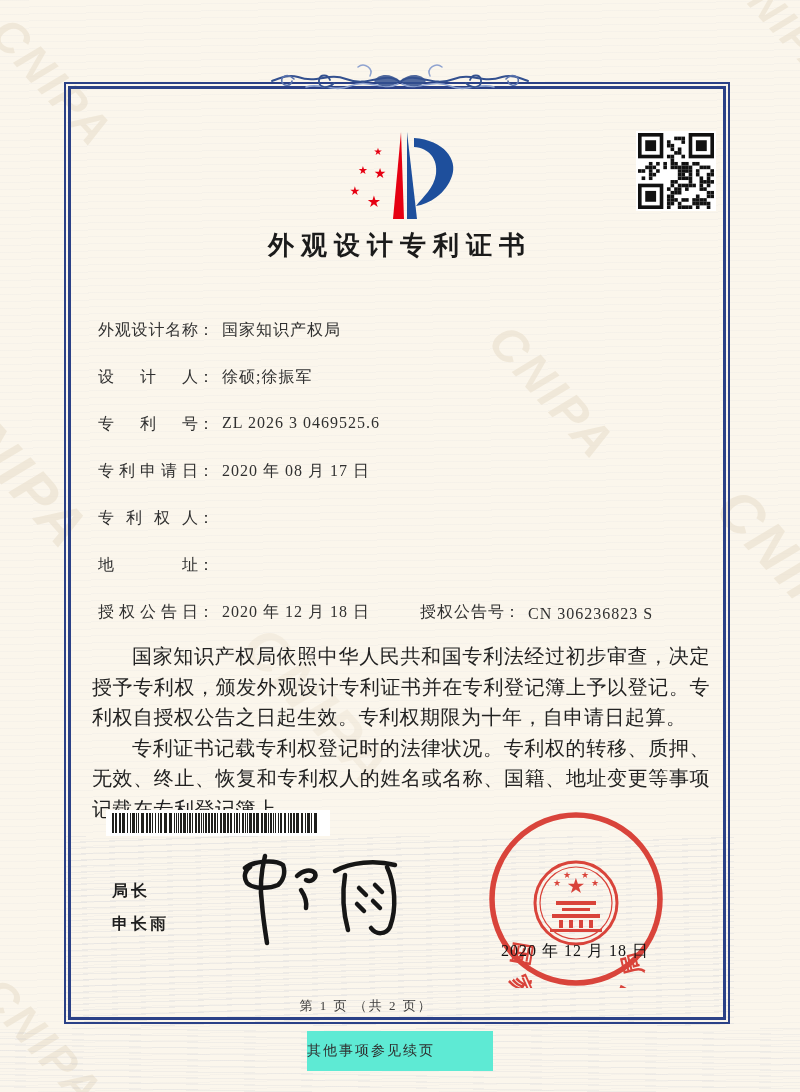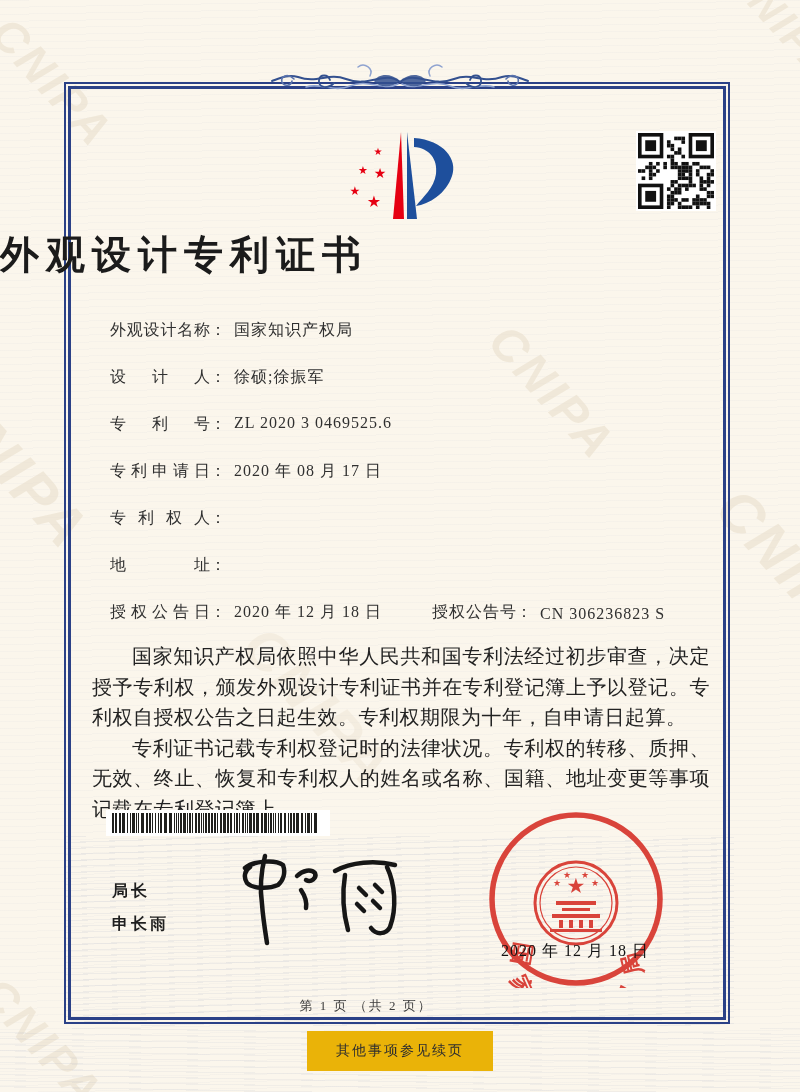--- a/index.html
+++ b/index.html
@@ -17,44 +17,44 @@
       color:#ebe1cf;letter-spacing:3px;opacity:.65;white-space:nowrap;pointer-events:none;
       transform:translate(-50%,-50%) rotate(48deg);}
   
   .frame{position:absolute;left:64px;top:82px;width:666px;height:942px;
          border:2px solid #2b4187;box-sizing:border-box;}
   .frame-inner{position:absolute;inset:2px;border:3px solid #2b4187;}
   .flourish{position:absolute;left:270px;top:52px;width:260px;height:58px;}
   .cert-no{position:absolute;left:98px;top:129px;font-size:17px;letter-spacing:3px;color:#2b2b2b;}
   .logo{position:absolute;left:330px;top:118px;width:140px;height:108px;}
   .qr{position:absolute;left:636px;top:131px;width:76px;height:76px;background:#fff;padding:2px;}
-  .title{position:absolute;left:0;top:228px;width:800px;text-align:left;
-         font-size:39px;font-weight:bold;letter-spacing:7px;color:#1b1b1b;}
+  .title{position:absolute;left:0;top:228px;width:800px;text-align:center;
+         font-size:26px;font-weight:bold;letter-spacing:7px;color:#1b1b1b;}
   .fields{position:absolute;left:98px;top:320px;width:620px;font-size:16px;color:#303030;}
-  .field-row{position:relative;height:47px;display:flex;align-items:flex-start;margin-left:12px;}
+  .field-row{position:relative;height:47px;display:flex;align-items:flex-start;}
   .flabel{display:inline-block;width:100px;text-align:justify;text-align-last:justify;}
   .fcolon{display:inline-block;margin-right:8px;}
   .fvalue{display:inline-block;letter-spacing:1px;}
   .pair2{position:absolute;left:322px;top:0;display:flex;align-items:flex-end;}
   .pair2 .flabel{width:84px;}
   .body-text{position:absolute;left:92px;top:641px;width:618px;font-size:20px;
              line-height:30.5px;text-align:justify;color:#222;}
   .body-text p{margin:0;text-indent:2em;letter-spacing:.5px;}
   .barcode-wrap{position:absolute;left:106px;top:810px;width:224px;height:26px;background:#fff;
                 display:flex;align-items:center;}
   .signoff{position:absolute;left:112px;top:874px;font-family:Liberation Serif, serif;
            font-weight:bold;font-size:16px;letter-spacing:3px;color:#1f1f1f;line-height:33px;}
   .signature{position:absolute;left:225px;top:850px;width:195px;height:100px;}
   .seal{position:absolute;left:487px;top:810px;width:178px;height:178px;opacity:.92;}
   .seal-date{position:absolute;left:493px;top:941px;width:164px;text-align:center;
              font-size:16px;color:#141414;letter-spacing:1px;z-index:5;}
   .page-num{position:absolute;left:0;top:997px;width:732px;text-align:center;
             font-size:13px;letter-spacing:2px;color:#3c3c3c;}
   .cont-box{position:absolute;left:307px;top:1031px;width:186px;height:40px;line-height:40px;
-            background:#eab308;text-align:center;font-size:14px;letter-spacing:2px;color:#2e2e2e;}
+            background:#5eead4;font-size:14px;letter-spacing:2px;color:#2e2e2e;}
 </style>
 </head>
 <body>
 
 <div class="page">
 
   <div class="tex-global"></div>
 
   <span class="wm" style="left:52px;top:82px;font-size:46px;">CNIPA</span>
   <span class="wm" style="left:782px;top:22px;font-size:42px;">CNIPA</span>
@@ -239,21 +239,21 @@
         <span class="fvalue">国家知识产权局</span>
     </div>
     <div class="field-row">
       <span class="flabel">设计人</span>
         <span class="fcolon">：</span>
         <span class="fvalue">徐硕;徐振军</span>
     </div>
     <div class="field-row">
       <span class="flabel">专利号</span>
         <span class="fcolon">：</span>
-        <span class="fvalue">ZL 2020 3 0469525.6</span>
+        <span class="fvalue">ZL 2026 3 0469525.6</span>
     </div>
     <div class="field-row">
       <span class="flabel">专利申请日</span>
         <span class="fcolon">：</span>
         <span class="fvalue">2020 年 08 月 17 日</span>
     </div>
     <div class="field-row">
       <span class="flabel">专利权人</span>
         <span class="fcolon">：</span>
     </div>

